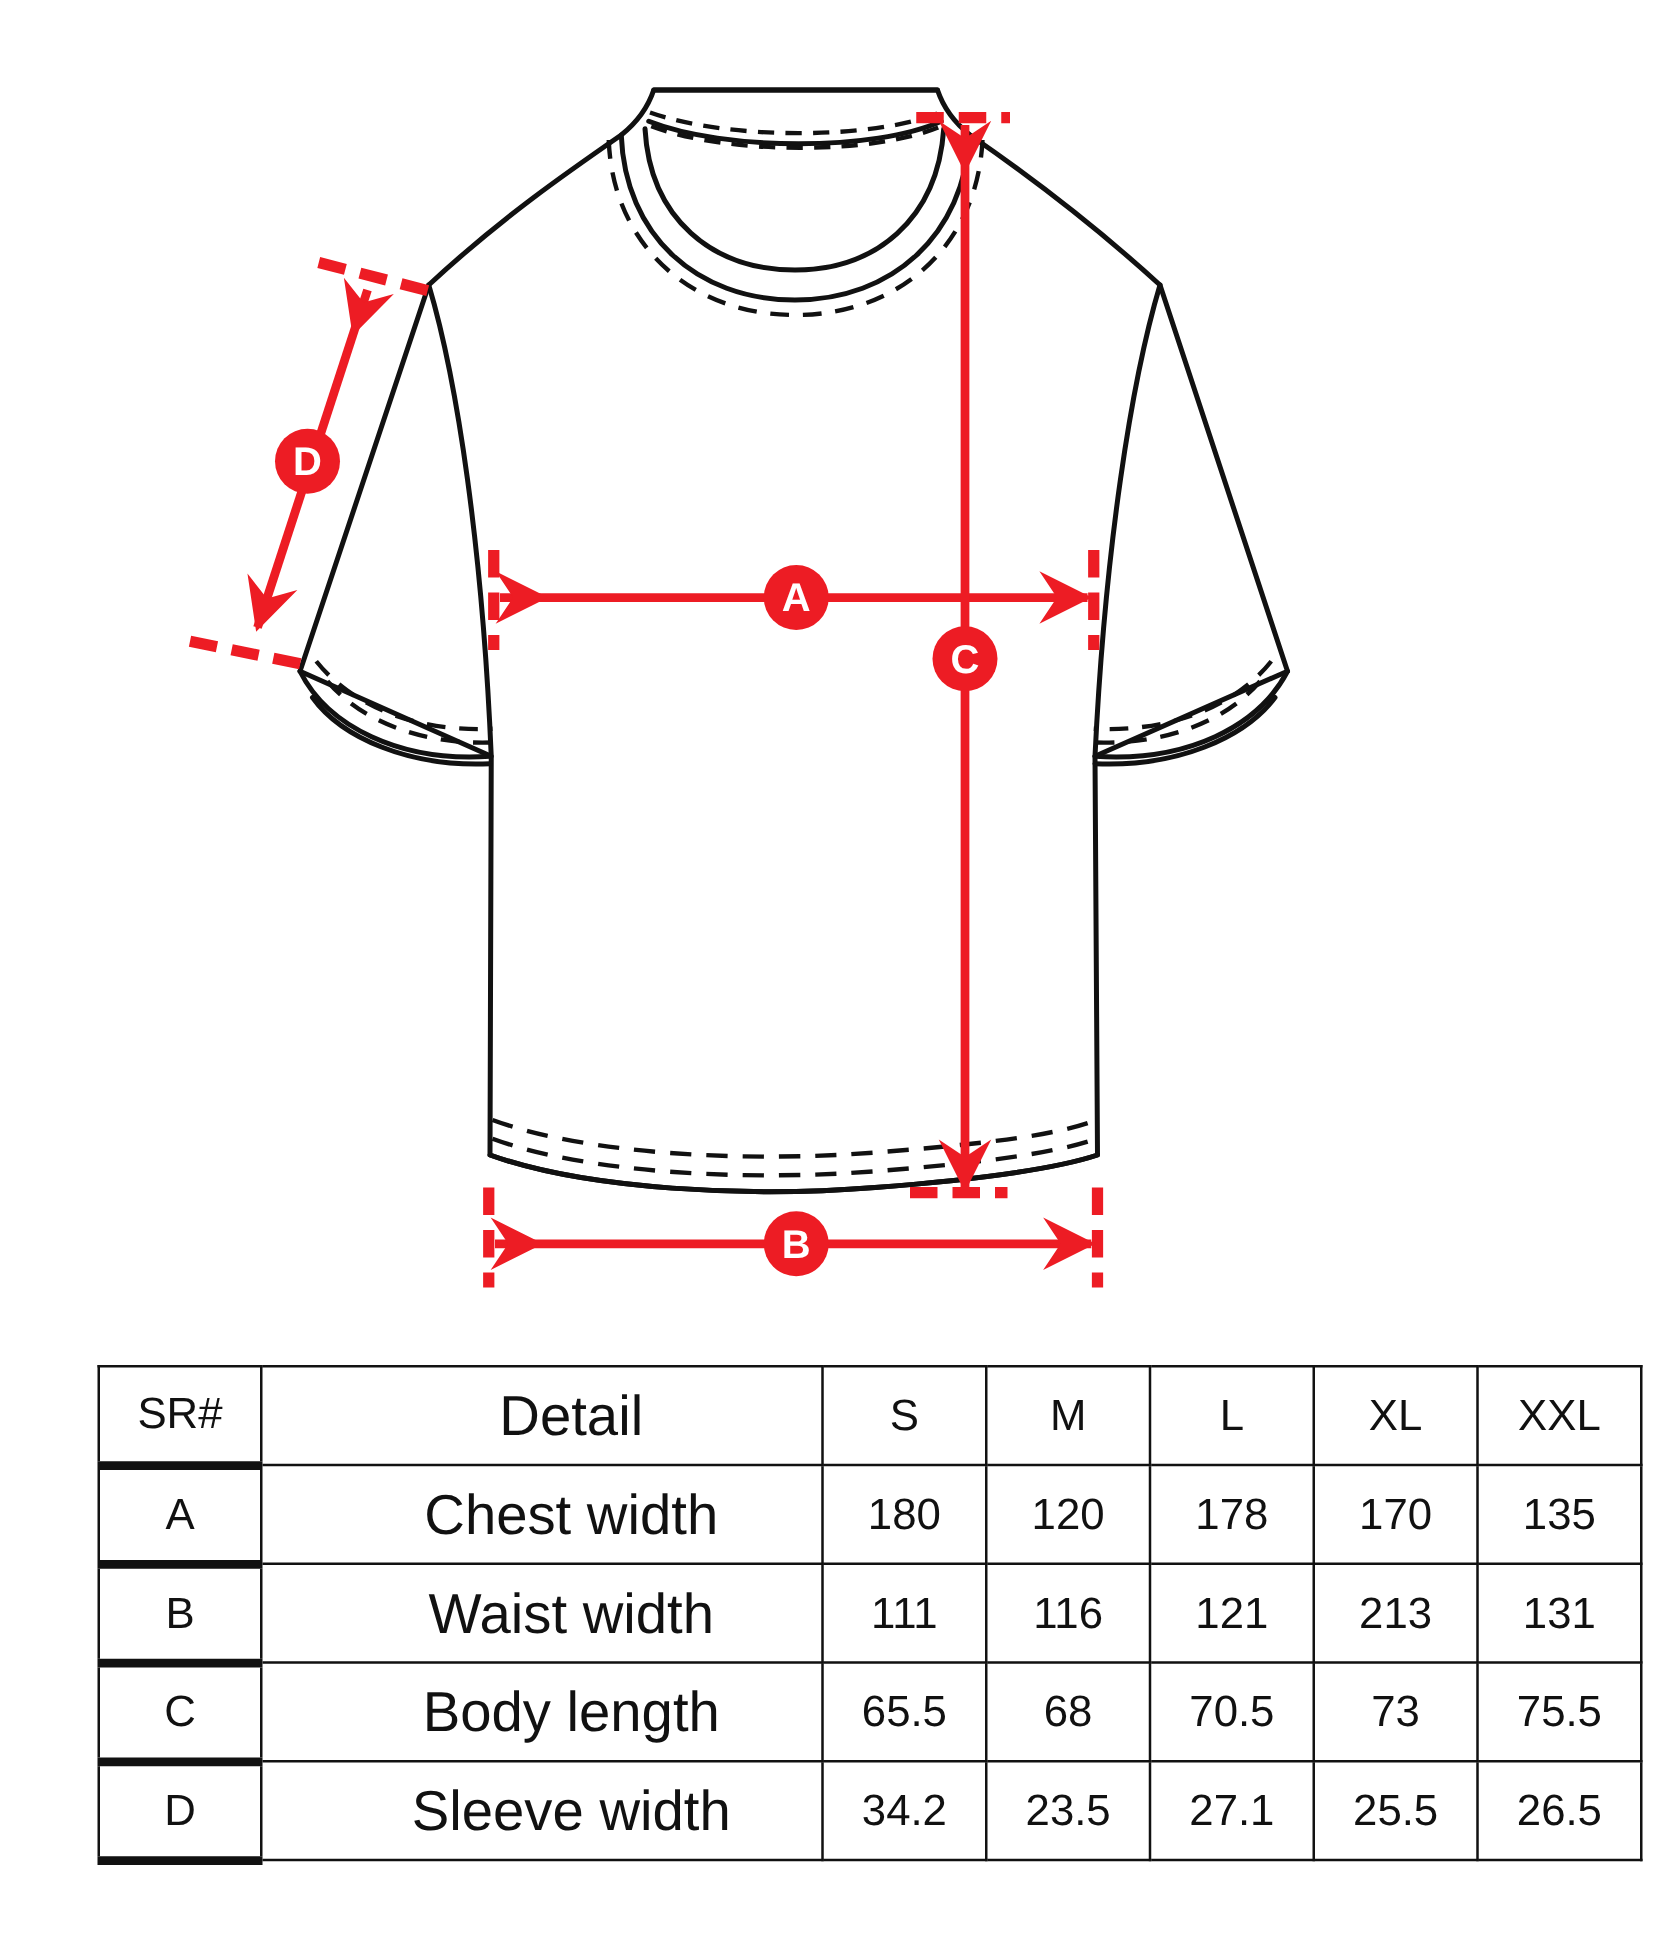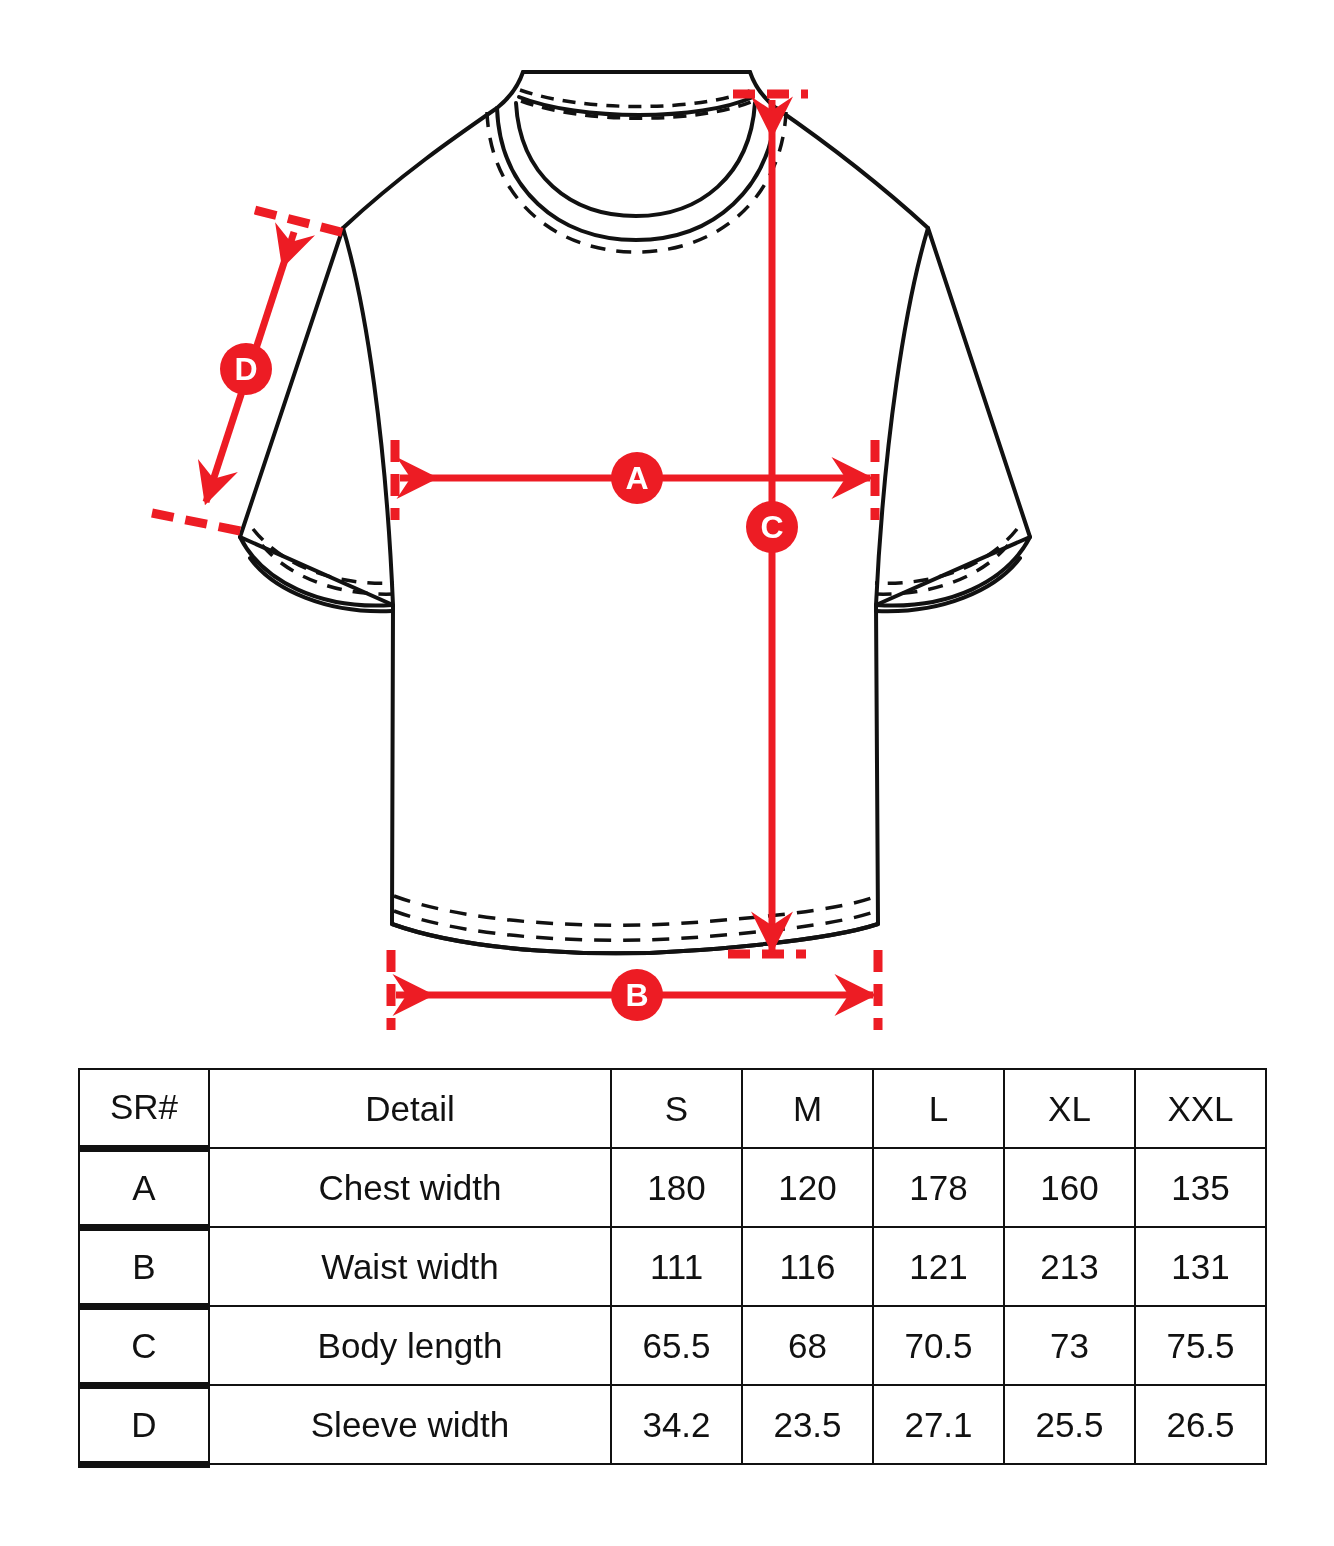--- a/index.html
+++ b/index.html
@@ -28,21 +28,21 @@
     height: 1060px;
   }
   #diagram-svg {
     display: block;
     width: 1334px;
     height: 1060px;
   }
   #table-area {
     position: absolute;
     left: 78px;
-    top: 1068px;
+    top: 1092px;
     width: 1174px;
   }
   table.size-table {
     border-collapse: collapse;
     table-layout: fixed;
     width: 1174px;
     background: #ffffff;
   }
   table.size-table td,
   table.size-table th {
@@ -51,21 +51,21 @@
     vertical-align: middle;
     font-weight: normal;
     color: #111111;
     font-family: "Liberation Sans", sans-serif;
     padding: 0;
   }
   table.size-table tr {
     height: 79px;
   }
   table.size-table .c-sr   { width: 128px; font-size: 35px; }
-  table.size-table .c-det  { width: 400px; font-size: 35px; }
+  table.size-table .c-det  { width: 400px; font-size: 45px; padding-left: 47px; }
   table.size-table .c-size { width: 129px; font-size: 35px; }
   table.size-table thead td { font-size: 35px; }
   
   table.size-table td.c-sr {
     border-bottom: 7px solid #111111;
   }
   table.size-table tbody tr:last-child td.c-sr {
     border-bottom: 7px solid #111111;
   }
 </style>
@@ -213,21 +213,21 @@
           <td class="c-size">XXL</td>
         </tr>
       </thead>
       <tbody>
         <tr>
           <td class="c-sr">A</td>
           <td class="c-det">Chest width</td>
           <td class="c-size">180</td>
           <td class="c-size">120</td>
           <td class="c-size">178</td>
-          <td class="c-size">160</td>
+          <td class="c-size">170</td>
           <td class="c-size">135</td>
         </tr>
         <tr>
           <td class="c-sr">B</td>
           <td class="c-det">Waist width</td>
           <td class="c-size">111</td>
           <td class="c-size">116</td>
           <td class="c-size">121</td>
           <td class="c-size">213</td>
           <td class="c-size">131</td>

